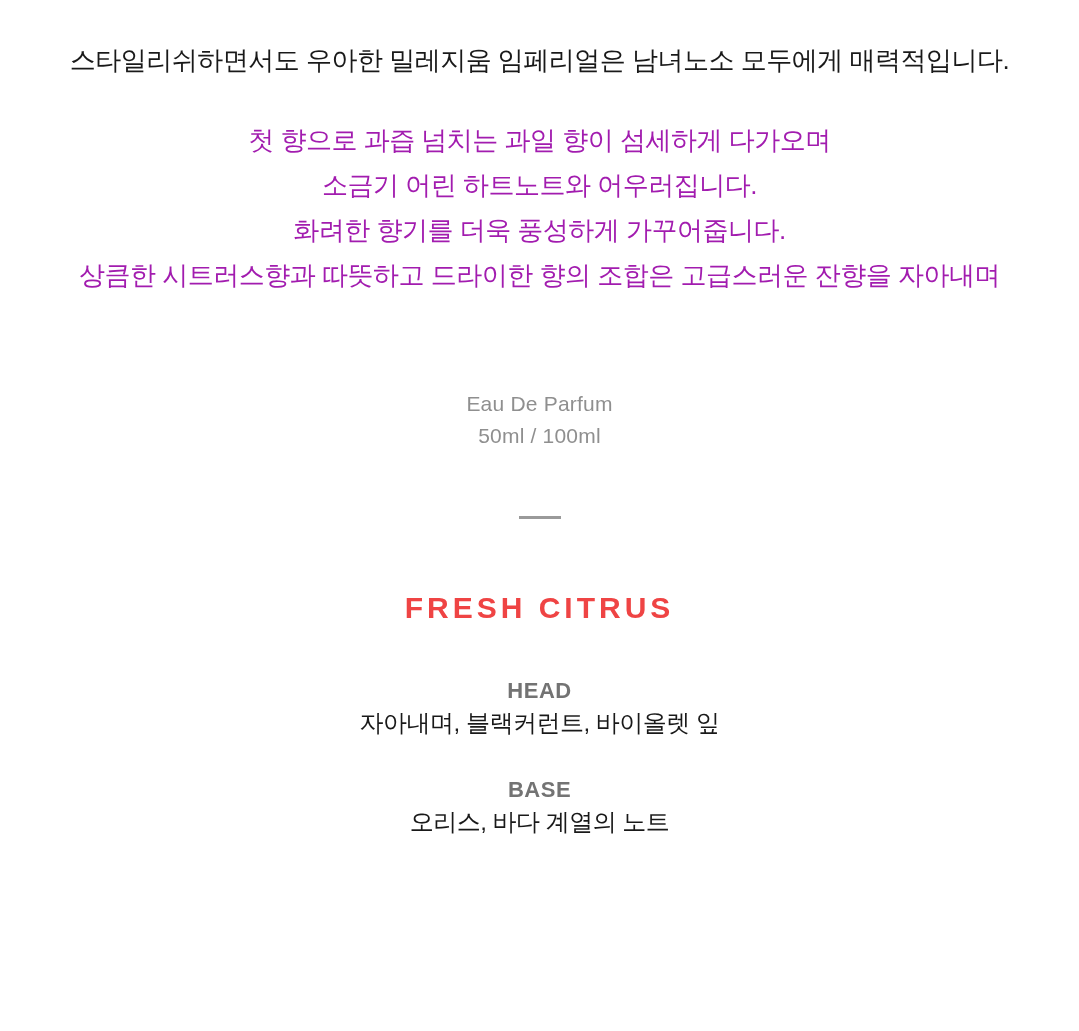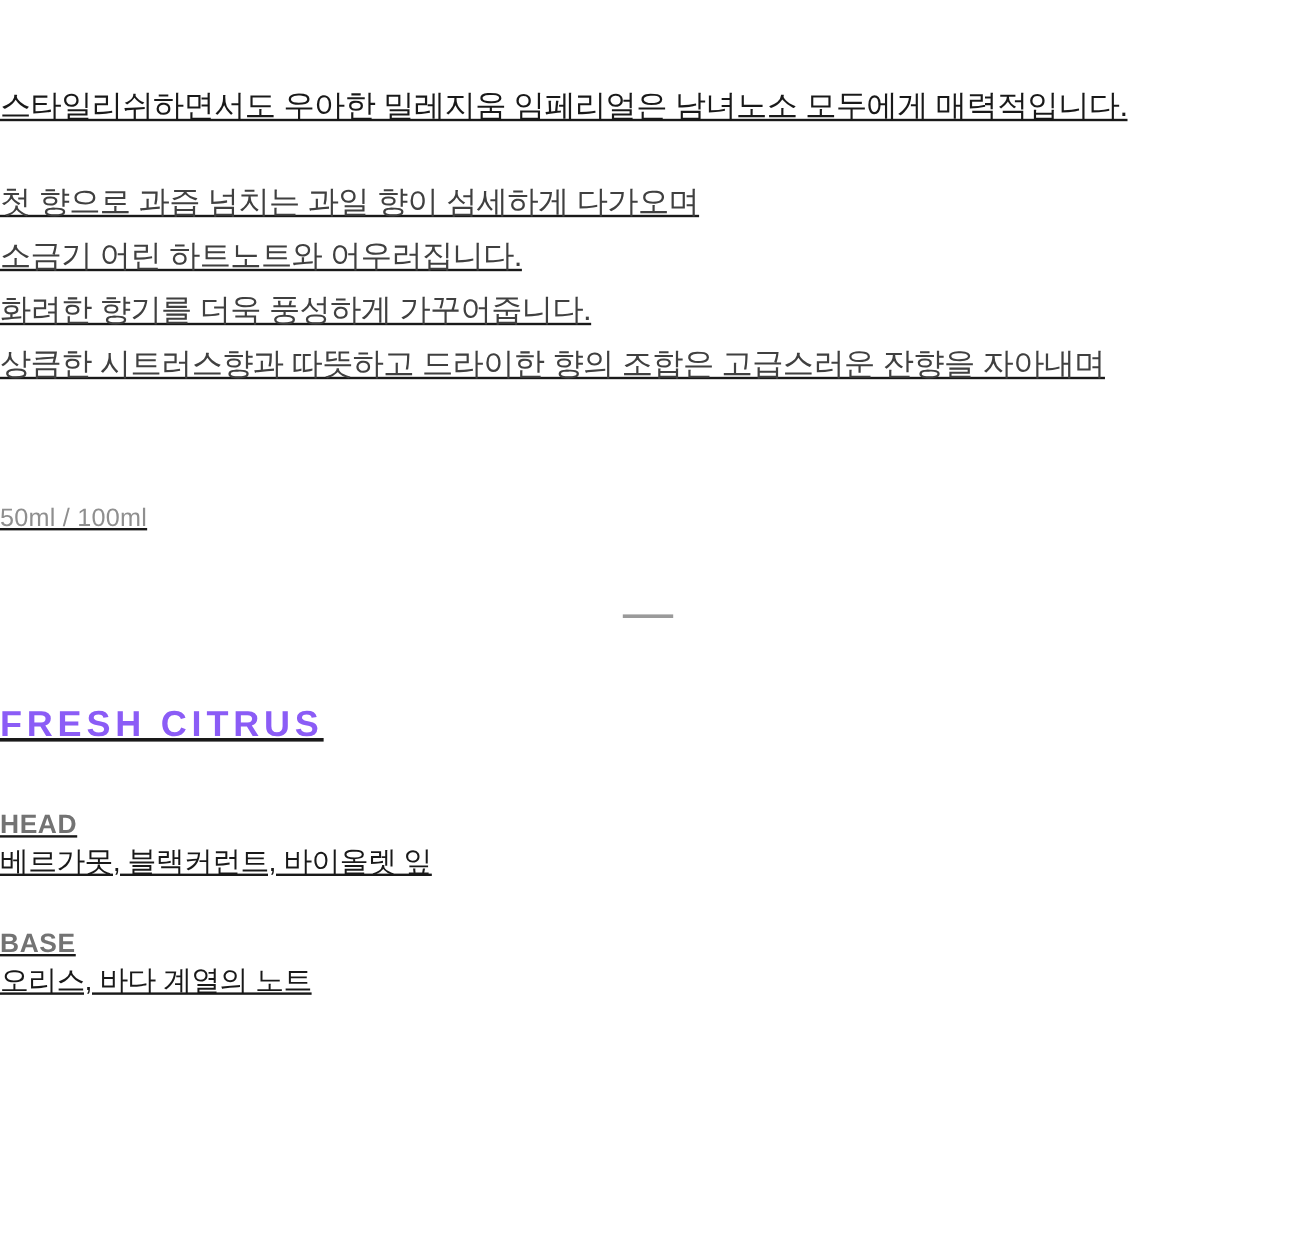--- a/index.html
+++ b/index.html
@@ -10,60 +10,60 @@
   body {
     width: 1079px;
     height: 1031px;
     font-family: "Liberation Sans", "DejaVu Sans", sans-serif;
     color: #191919;
     overflow: hidden;
   }
   .page {
     width: 100%;
     height: 100%;
+    text-align: center;
     box-sizing: border-box;
-    padding-top: 70px;
-    text-decoration: underline;
+    padding-top: 42px;
   }
   p, h2, h3 { margin: 0; }
 
   .intro {
     font-size: 26px;
     font-weight: 400;
     line-height: 36px;
     letter-spacing: -0.5px;
     color: #191919;
   }
   .description {
     margin-top: 40px;
     font-size: 26px;
     font-weight: 400;
     line-height: 45px;
     letter-spacing: -0.5px;
-    color: #404040;
+    color: #a21caf;
   }
   .product-meta {
     margin-top: 90px;
     font-size: 21px;
     line-height: 32px;
     color: #8f8f8f;
     letter-spacing: 0.2px;
   }
   .divider {
     width: 42px;
     height: 3px;
     background: #9a9a9a;
     margin: 64px auto 0 auto;
   }
   .family {
     margin-top: 72px;
     font-size: 30px;
     font-weight: 700;
     letter-spacing: 4px;
-    color: #8b5cf6;
+    color: #ef4444;
   }
   .note { margin-top: 35px; }
   .note:first-of-type { margin-top: 51px; }
   .note-label {
     font-size: 22px;
     font-weight: 700;
     line-height: 30px;
     letter-spacing: 0.5px;
     color: #737373;
   }
@@ -83,30 +83,31 @@
   <p class="intro">스타일리쉬하면서도 우아한 밀레지움 임페리얼은 남녀노소 모두에게 매력적입니다.</p>
 
   <div class="description">
     <p>첫 향으로 과즙 넘치는 과일 향이 섬세하게 다가오며</p>
     <p>소금기 어린 하트노트와 어우러집니다.</p>
     <p>화려한 향기를 더욱 풍성하게 가꾸어줍니다.</p>
     <p>상큼한 시트러스향과 따뜻하고 드라이한 향의 조합은 고급스러운 잔향을 자아내며</p>
   </div>
 
   <div class="product-meta">
+    <p>Eau De Parfum</p>
     <p>50ml / 100ml</p>
   </div>
 
   <div class="divider"></div>
 
   <h2 class="family">FRESH CITRUS</h2>
 
   <section class="note">
     <h3 class="note-label">HEAD</h3>
-    <p class="note-ingredients">베르가못, 블랙커런트, 바이올렛 잎</p>
+    <p class="note-ingredients">자아내며, 블랙커런트, 바이올렛 잎</p>
   </section>
 
   <section class="note">
     <h3 class="note-label">BASE</h3>
     <p class="note-ingredients">오리스, 바다 계열의 노트</p>
   </section>
 
   <section class="note">
   </section>
 

